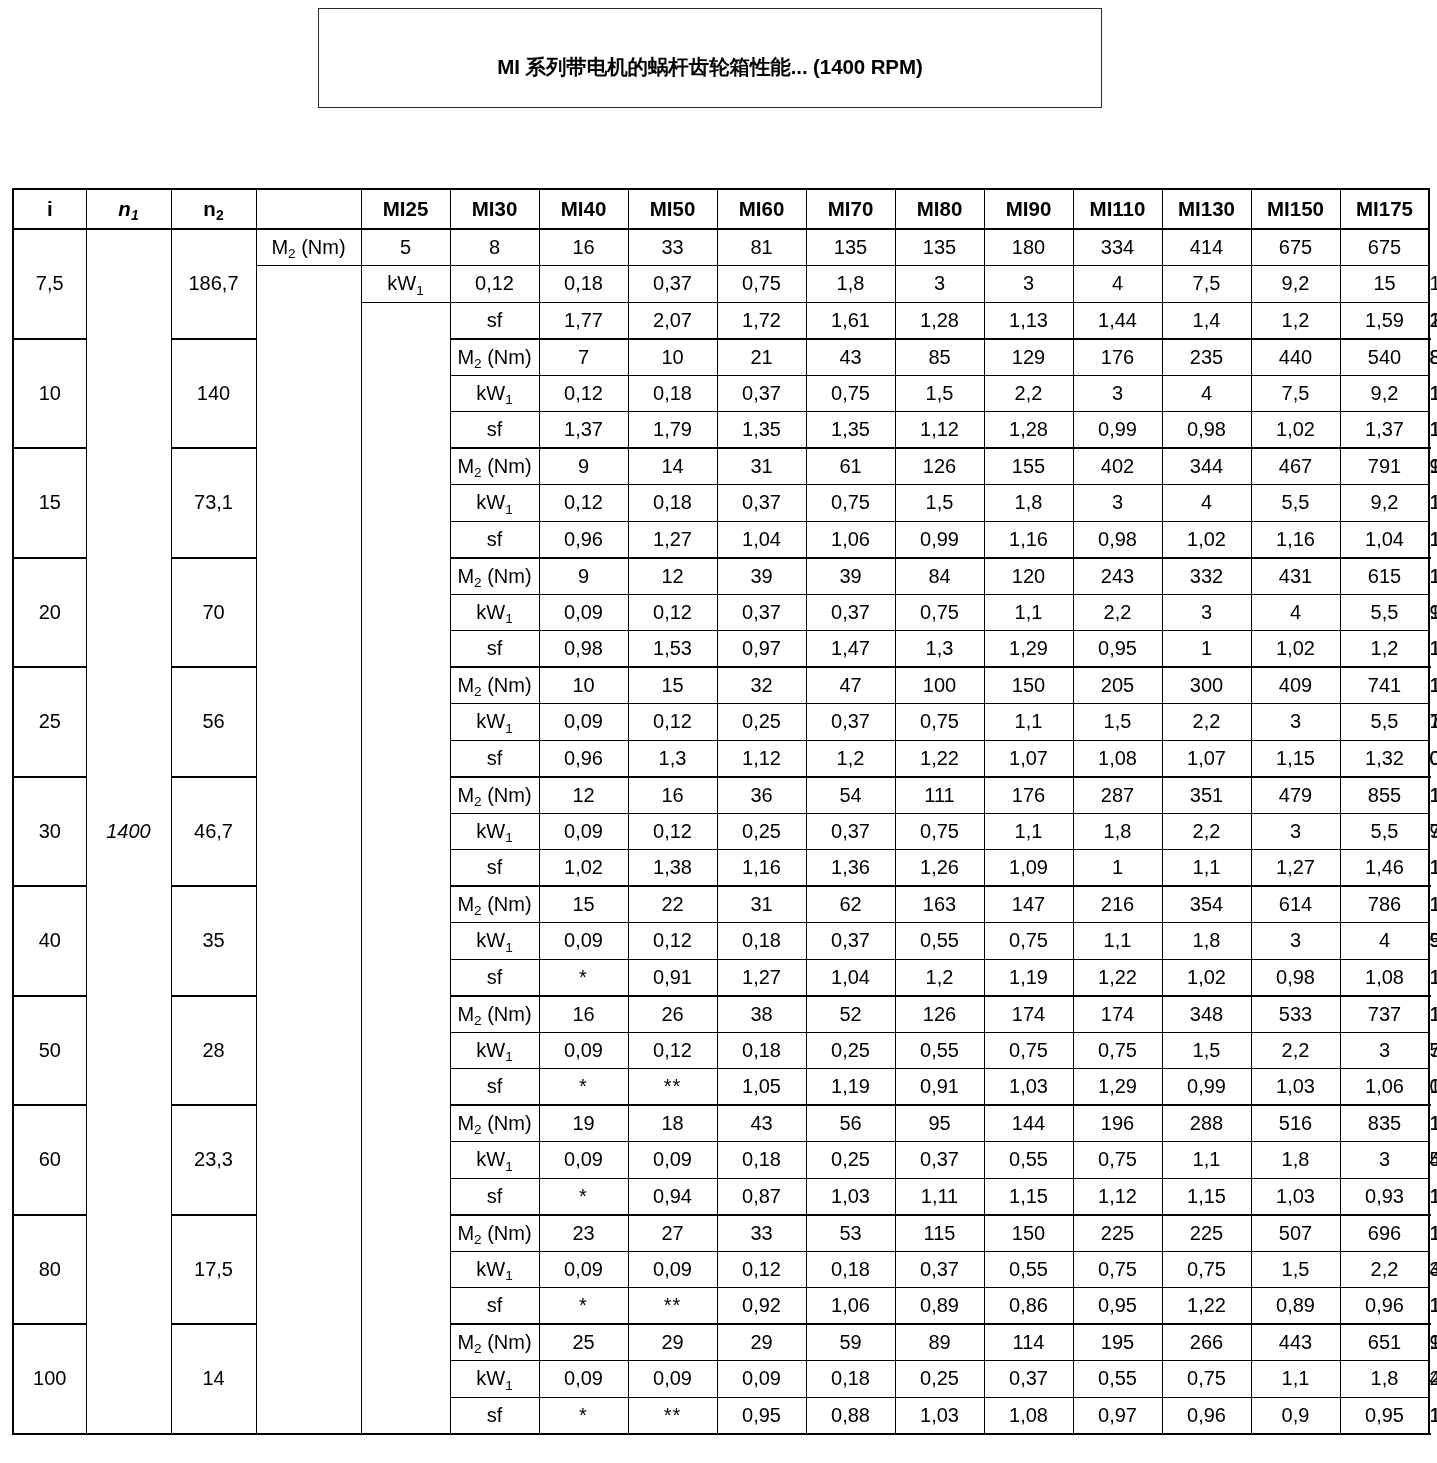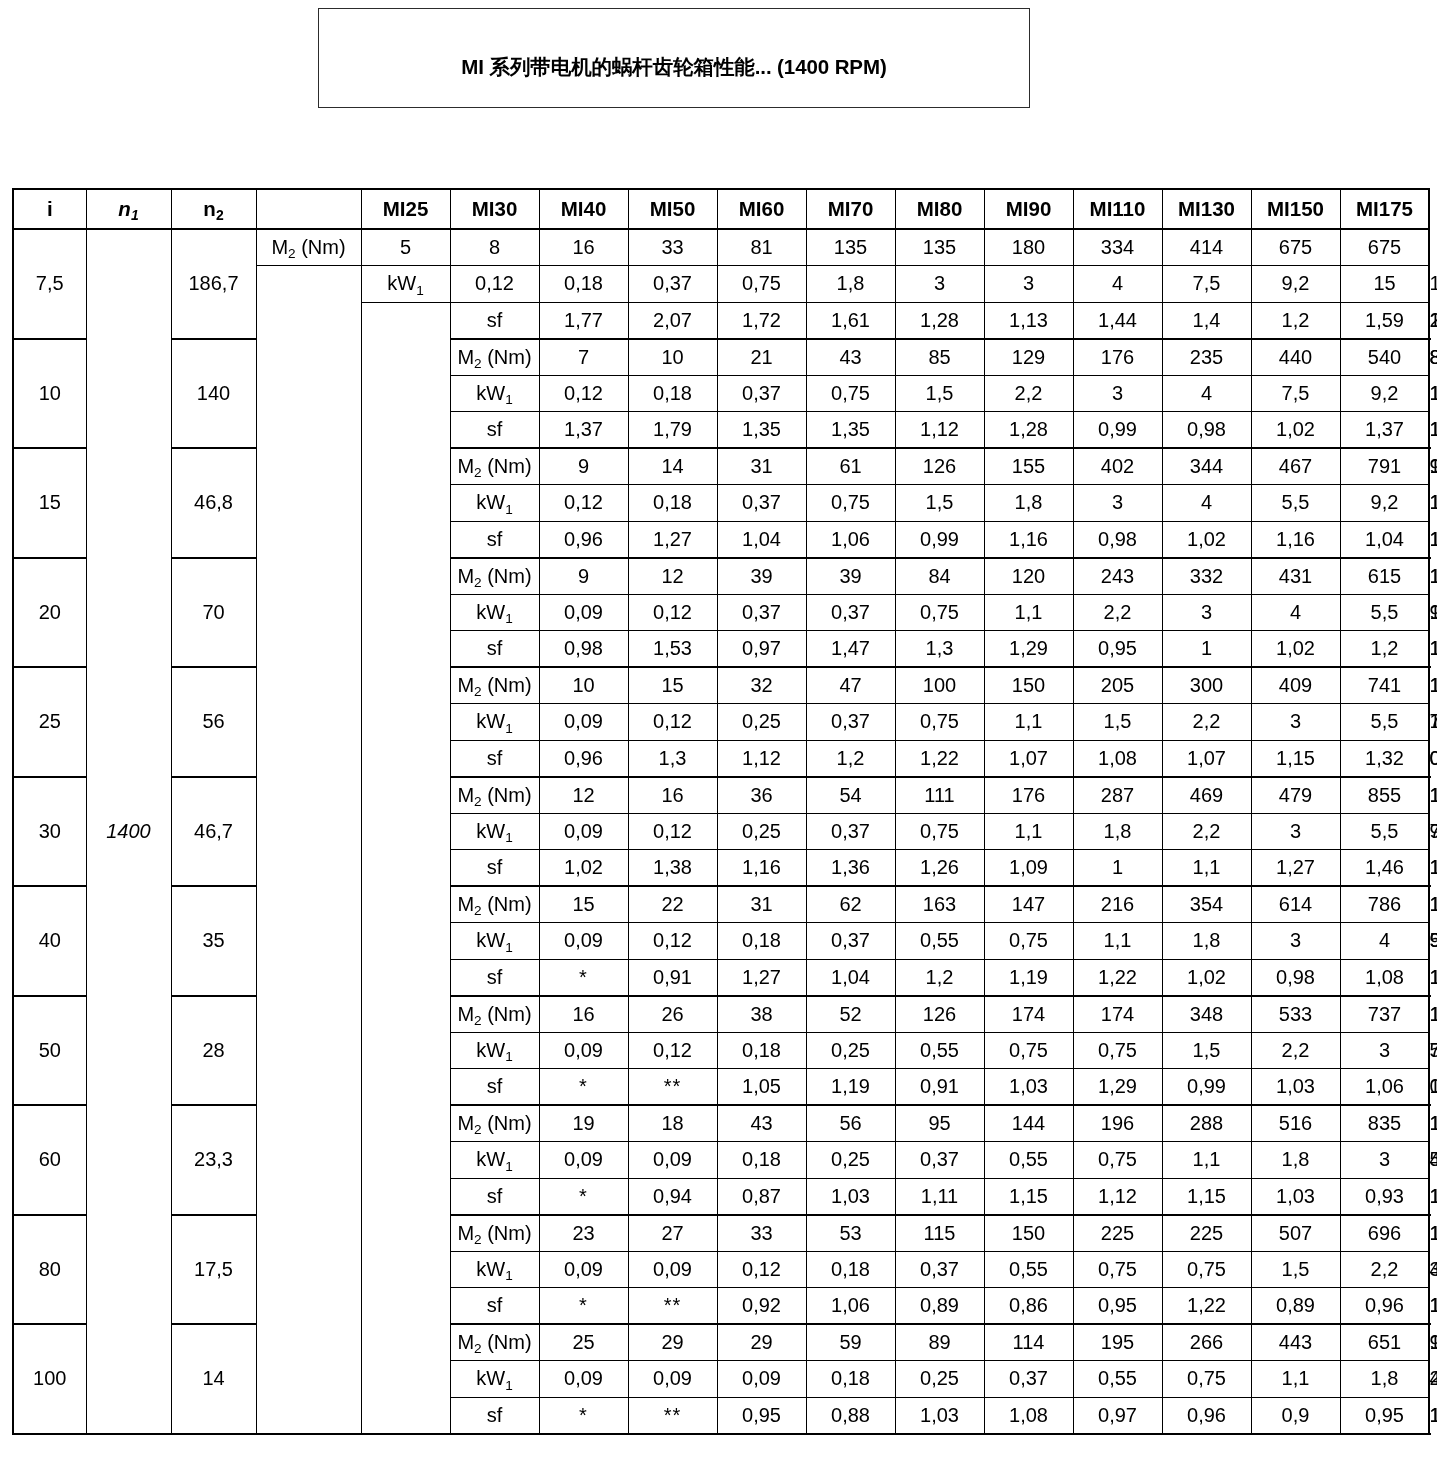--- a/index.html
+++ b/index.html
@@ -14,21 +14,21 @@
     color: #000000;
     position: relative;
     overflow: hidden;
   }
 
   
   .title-box {
     position: absolute;
     left: 318px;
     top: 8px;
-    width: 712px;
+    width: 784px;
     height: 100px;
     border: 1px solid #2c2c2c;
     box-sizing: border-box;
     background: #ffffff;
   }
   .title-text {
     position: absolute;
     left: 0;
     top: 44px;
     width: 100%;
@@ -252,21 +252,21 @@
           <td>1,28</td>
           <td>0,99</td>
           <td>0,98</td>
           <td>1,02</td>
           <td>1,37</td>
           <td>1,19</td>
           <td class="last-col ">1,88</td>
         </tr>
         <tr class="grp-start">
           <td class="i-cell" rowspan="3">15</td>
-          <td class="n2-cell" rowspan="3">46,8</td>
+          <td class="n2-cell" rowspan="3">73,1</td>
           <td class="label-cell">M<sub>2</sub> (Nm)</td>
           <td>9</td>
           <td>14</td>
           <td>31</td>
           <td>61</td>
           <td>126</td>
           <td>155</td>
           <td>402</td>
           <td>344</td>
           <td>467</td>
@@ -402,21 +402,21 @@
           <td class="i-cell" rowspan="3">30</td>
           <td class="n2-cell" rowspan="3">46,7</td>
           <td class="label-cell">M<sub>2</sub> (Nm)</td>
           <td>12</td>
           <td>16</td>
           <td>36</td>
           <td>54</td>
           <td>111</td>
           <td>176</td>
           <td>287</td>
-          <td>469</td>
+          <td>351</td>
           <td>479</td>
           <td>855</td>
           <td>1166</td>
           <td class="last-col ">1469</td>
         </tr>
         <tr class="">
           <td class="label-cell">kW<sub>1</sub></td>
           <td>0,09</td>
           <td>0,12</td>
           <td>0,25</td>

